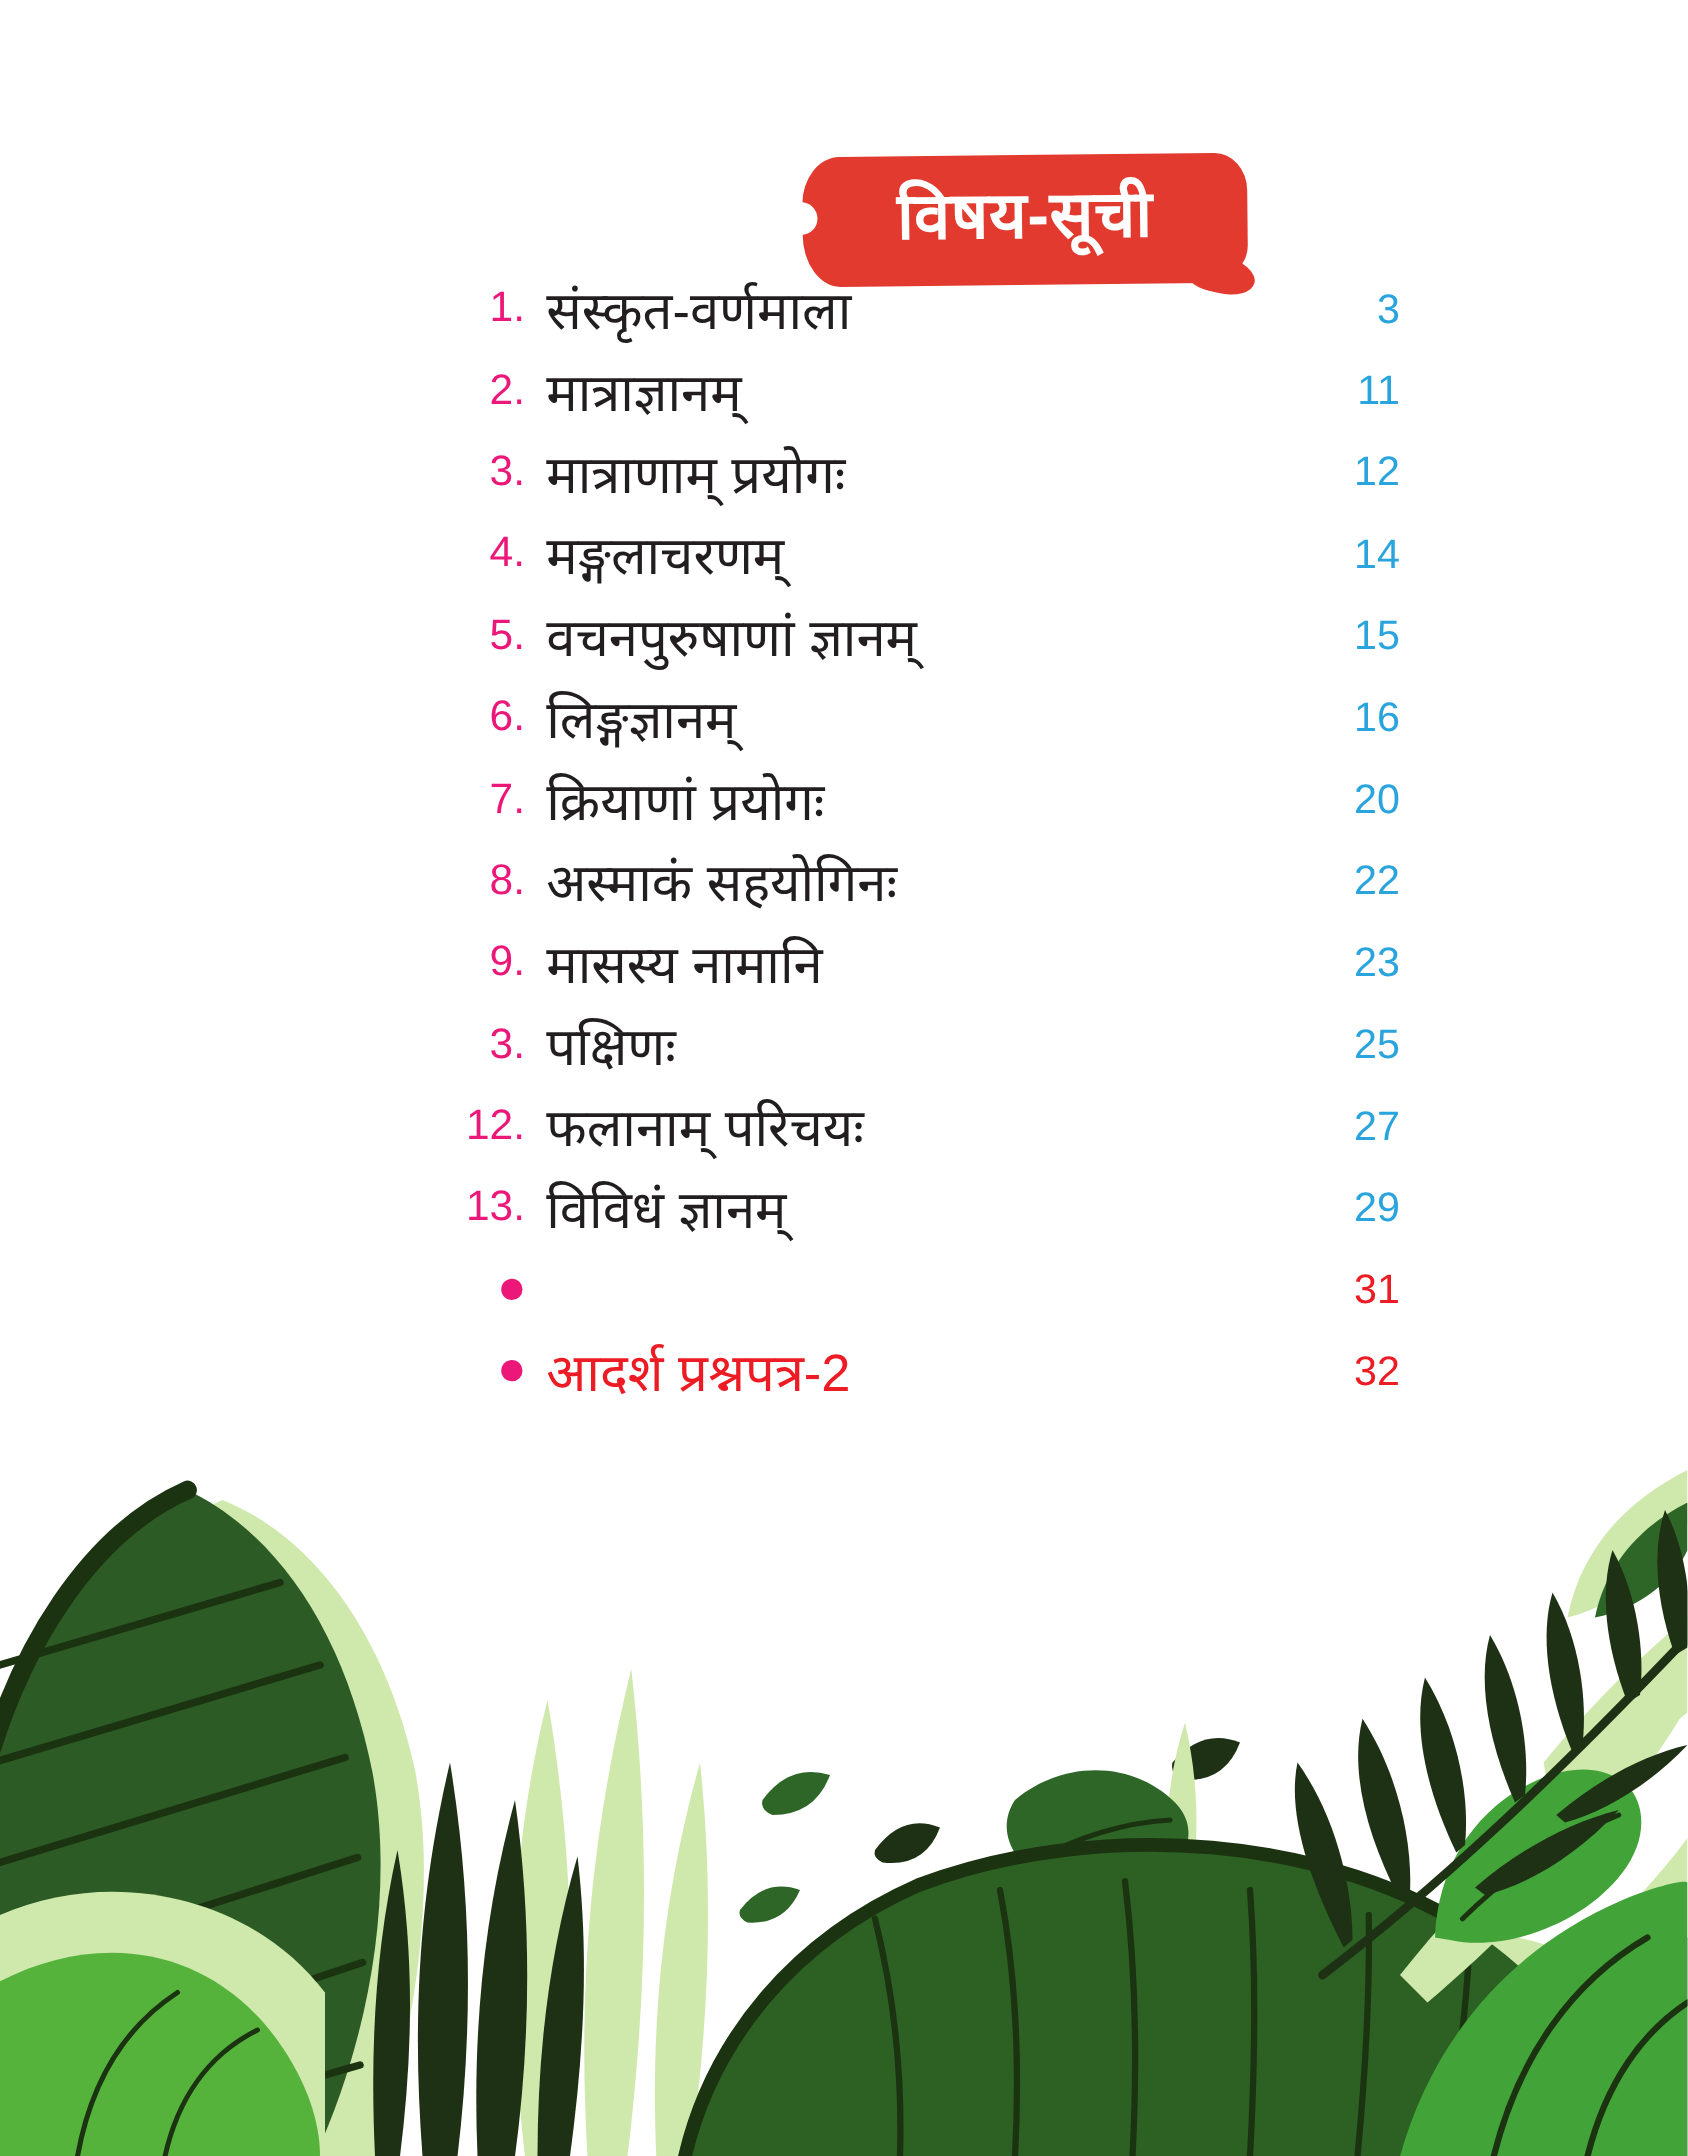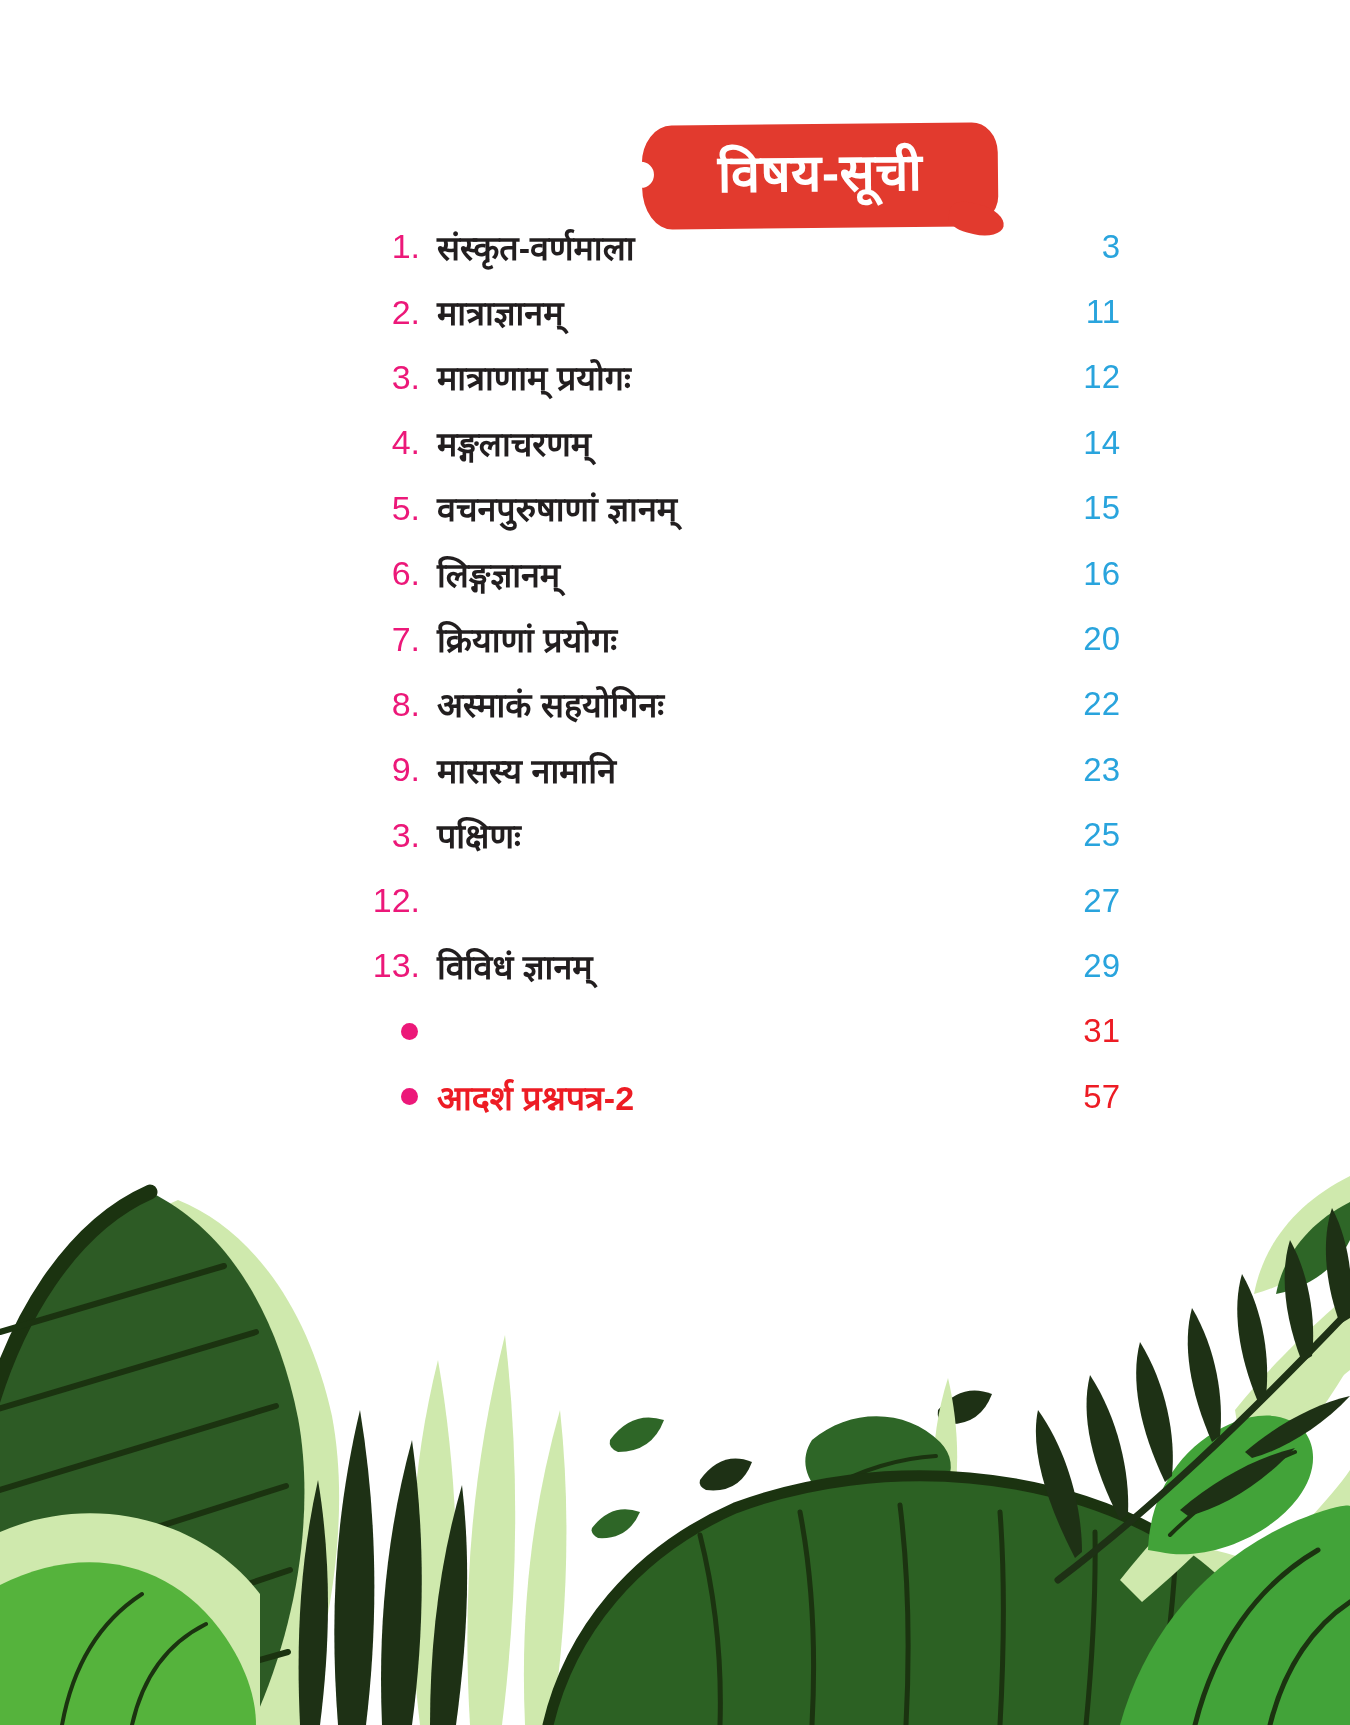--- a/index.html
+++ b/index.html
@@ -75,22 +75,21 @@
     width:420px;height:65.4px;
     display:flex;align-items:center;justify-content:flex-end;
     color:var(--pink);
     font-size:34px;
   }
   .row .dot{display:none;}
   .row .label{
     position:absolute;left:437px;top:0;height:65.4px;
     display:flex;align-items:center;
     color:var(--ink);
-    font-size:34px;
-    font-weight:bold;
+    font-size:42px;
   }
   .row .pg{
     position:absolute;right:230px;top:0;height:65.4px;width:140px;
     display:flex;align-items:center;justify-content:flex-end;
     color:var(--blue);
     font-size:33px;
   }
   .row.model .dot{
     display:block;
     position:absolute;left:401px;top:24px;
@@ -174,35 +173,36 @@
       <span class="label">मासस्य नामानि</span>
       <span class="pg">23</span>
     </div>
     <div class="row">
       <span class="num">3.</span>
       <span class="label">पक्षिणः</span>
       <span class="pg">25</span>
     </div>
     <div class="row">
       <span class="num">12.</span>
+      <span class="label">फलानाम् परिचयः</span>
       <span class="pg">27</span>
     </div>
     <div class="row">
       <span class="num">13.</span>
       <span class="label">विविधं ज्ञानम्</span>
       <span class="pg">29</span>
     </div>
     <div class="row model">
       <span class="dot"></span>
       <span class="pg">31</span>
     </div>
     <div class="row model">
       <span class="dot"></span>
       <span class="label">आदर्श प्रश्नपत्र-2</span>
-      <span class="pg">57</span>
+      <span class="pg">32</span>
     </div>
 
   </div>
 
   <svg class="leaves" viewBox="0 0 1350 645" preserveAspectRatio="none" aria-hidden="true">
 
     <path class="l-light" d="M178 120 C 95 155 30 255 8 378 C -8 470 2 565 38 645 L 300 645 C 332 545 350 432 332 336 C 308 228 252 150 178 120 Z"></path>
     <path class="l-dark" d="M150 112 C 75 145 12 235 -18 360 C -38 460 -28 560 8 645 L 252 645 C 298 545 315 430 298 338 C 276 228 224 148 150 112 Z"></path>
     <path class="l-edge" stroke-width="15" d="M150 112 C 75 145 12 235 -18 360"></path>
     <path class="l-vein" stroke-width="6" d="M0 252 L 224 186"></path>

